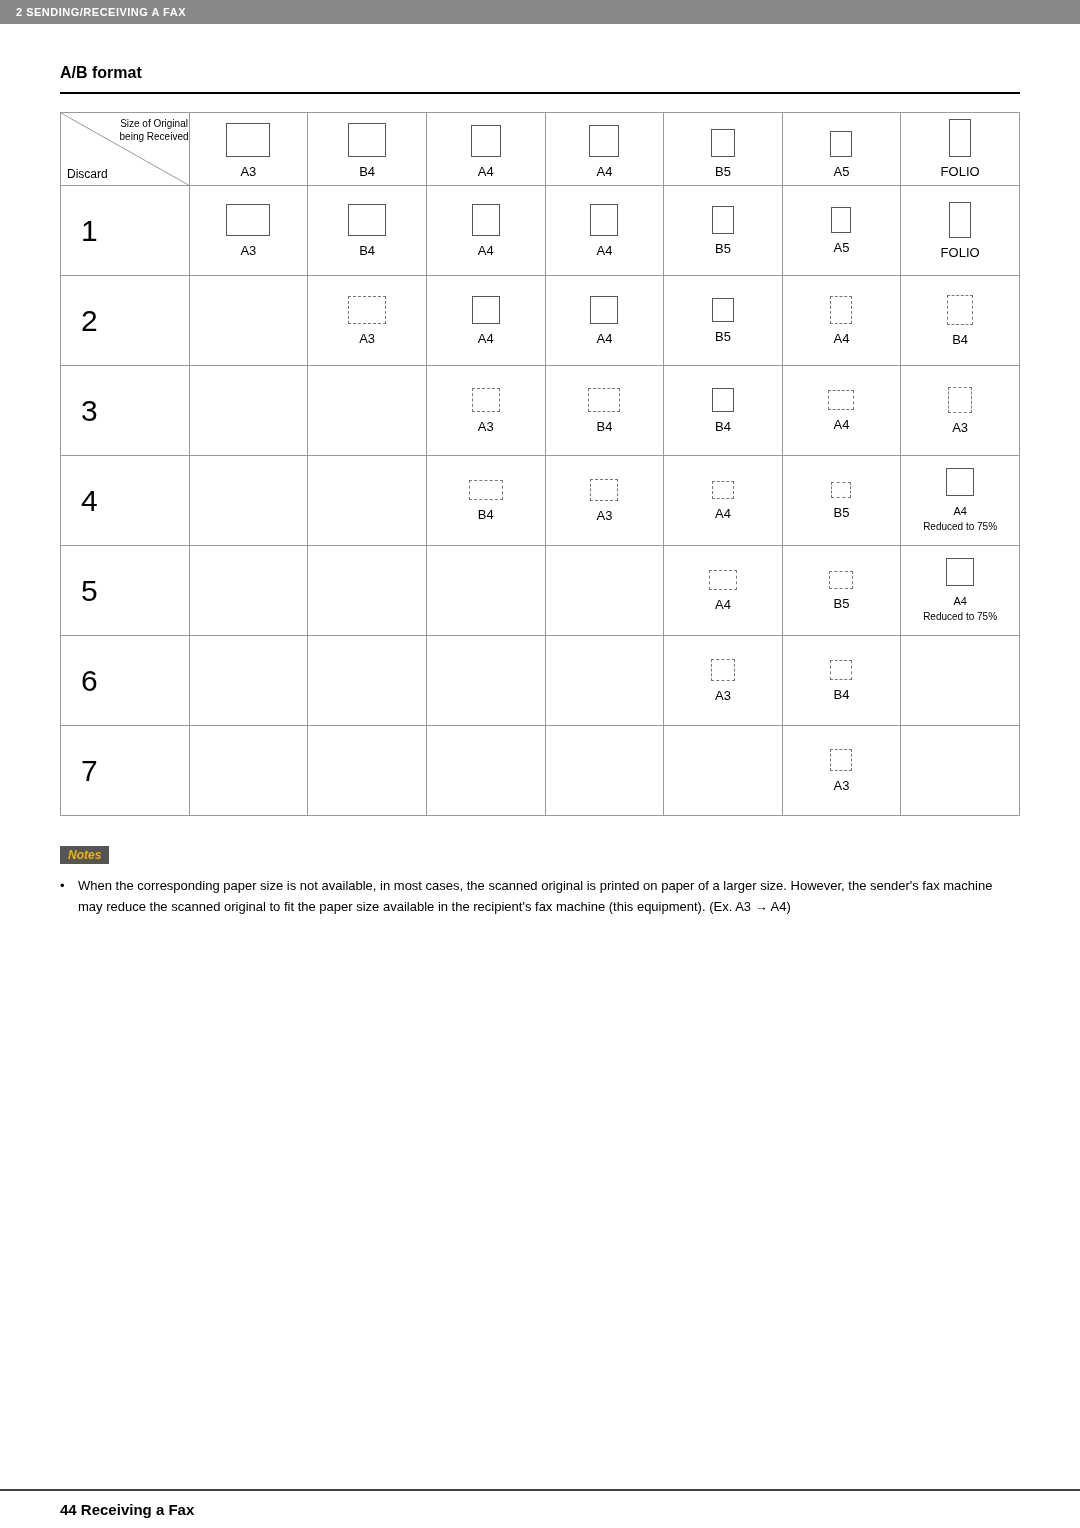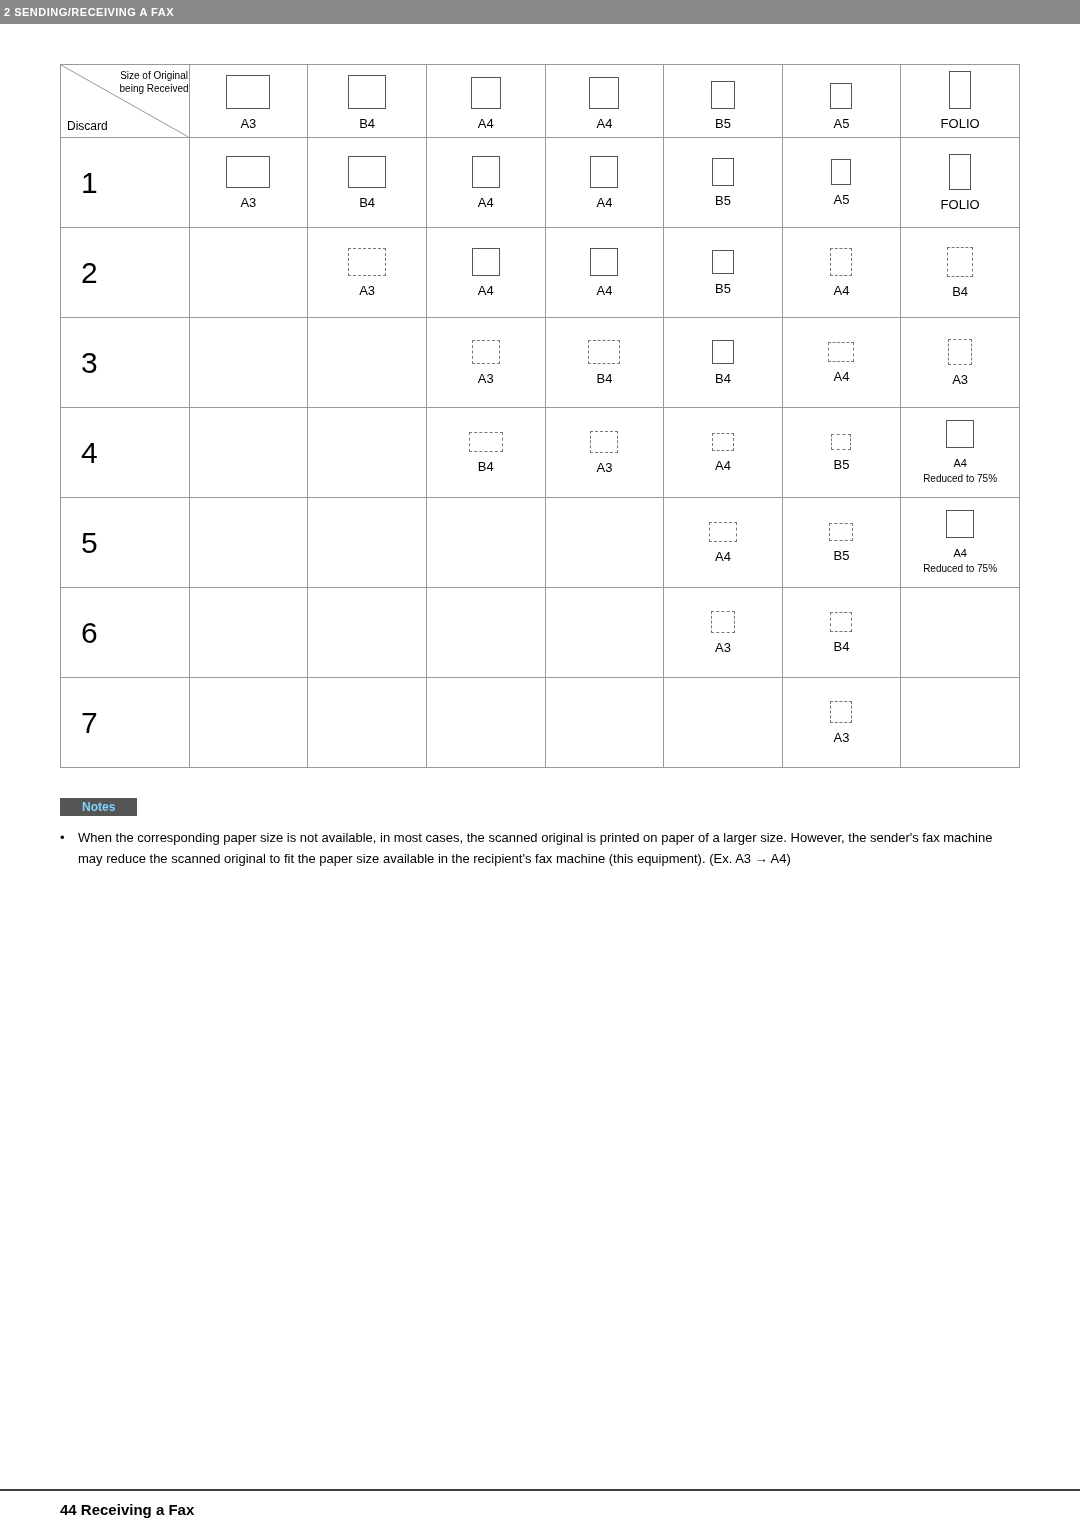--- a/index.html
+++ b/index.html
@@ -11,21 +11,21 @@
       min-height: 1528px;
       font-size: 14px;
     }
 
     
     .top-bar {
       background: #888;
       color: #fff;
       font-size: 11px;
       font-weight: bold;
-      padding: 6px 4px;
+      padding: 6px 16px;
       letter-spacing: 0.5px;
     }
 
     
     .main-content {
       padding: 40px 60px 40px 60px;
     }
 
     
     .section-title {
@@ -57,26 +57,27 @@
       font-size: 13px;
     }
 
     
     .notes-section {
       margin-top: 20px;
     }
 
     .notes-badge {
       background: #555;
-      color: #7dd3fc;
+      color: #eab308;
       font-size: 12px;
       font-weight: bold;
-      padding: 2px 22px;
+      padding: 2px 8px;
       display: inline-block;
       margin-bottom: 12px;
+      font-style: italic;
     }
 
     .notes-list {
       list-style: none;
       padding: 0;
     }
 
     .notes-list li {
       font-size: 13px;
       line-height: 1.6;
@@ -106,20 +107,21 @@
   </style>
 </head>
 <body>
 
 <div class="top-bar">
   <span>2 SENDING/RECEIVING A FAX</span>
 </div>
 
 <div class="main-content">
 
+  <div class="section-title">A/B format</div>
 
   <table class="table-container">
     <tbody id="table-body">
     <tr>
           <td style="position: relative; width: 130px; height: 70px; padding: 0px; overflow: hidden; border: 1px solid rgb(153, 153, 153); vertical-align: middle;">
   <svg style="position:absolute;top:0;left:0;width:100%;height:100%;" preserveAspectRatio="none">
     <line x1="0" y1="0" x2="100%" y2="100%" stroke="#999" stroke-width="1"></line>
   </svg>
   <span style="position:absolute;top:4px;right:0;font-size:10px;line-height:1.3;text-align:center;">Size of Original<br>being Received</span>
   <span style="position:absolute;bottom:4px;left:6px;font-size:12px;">Discard</span>

